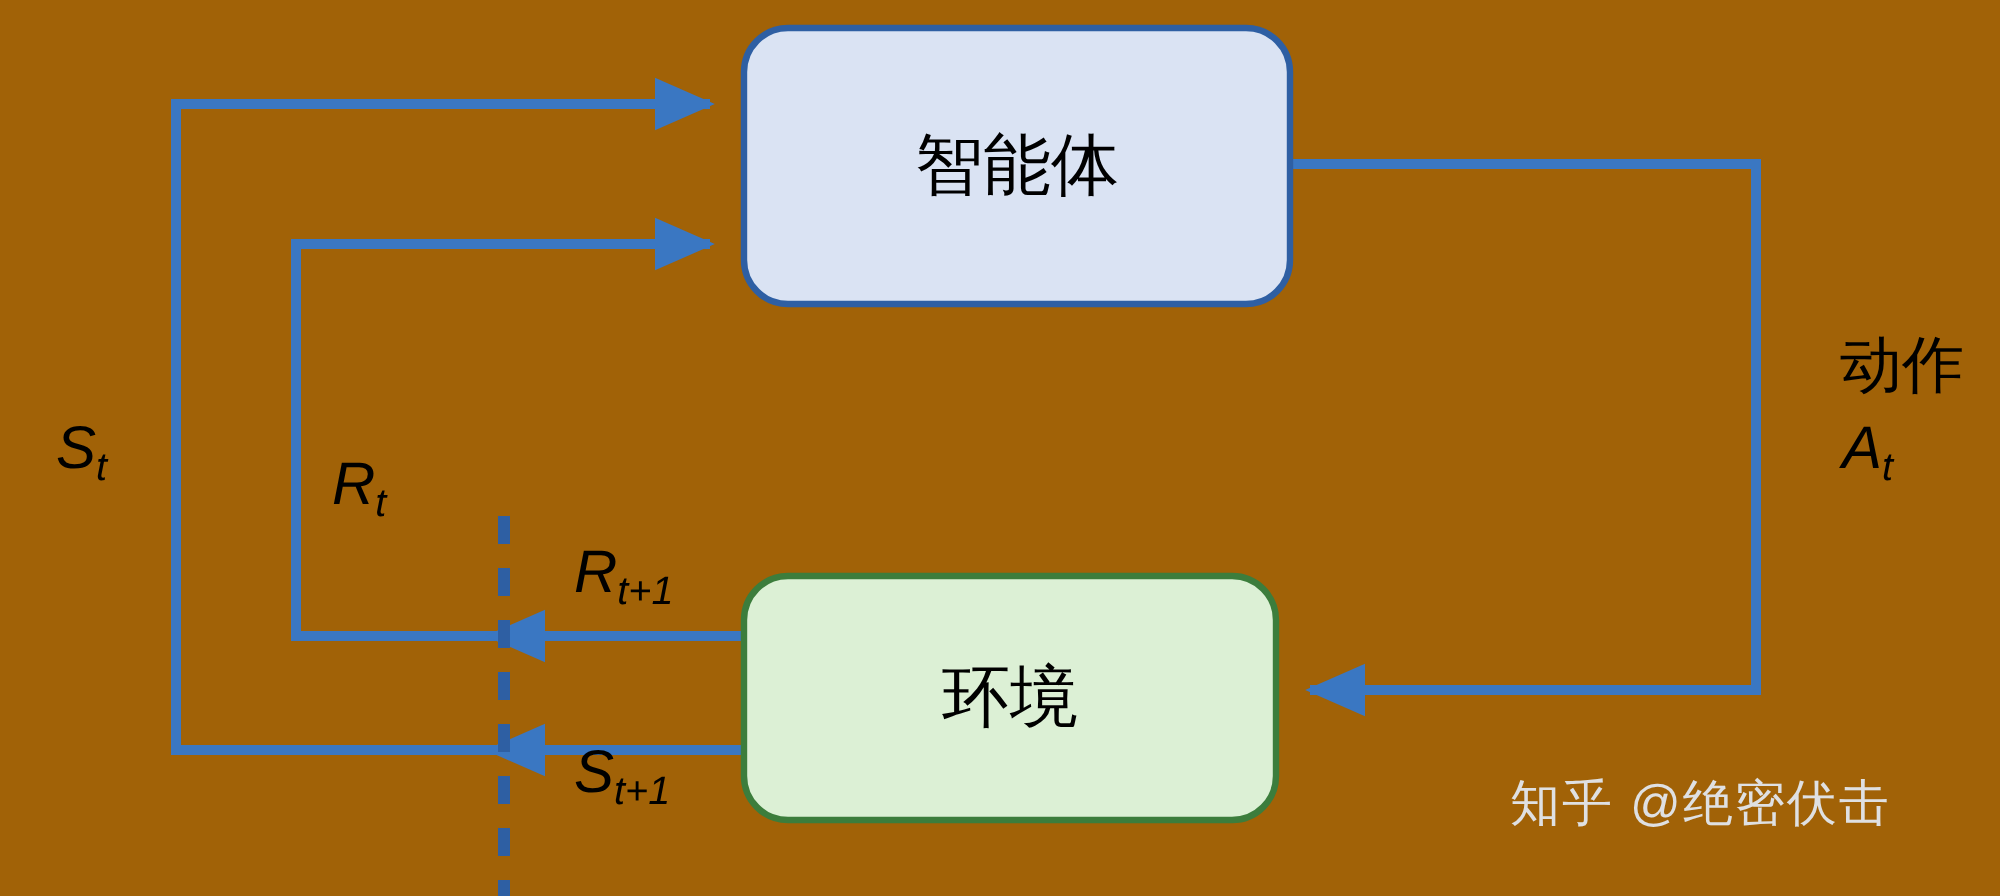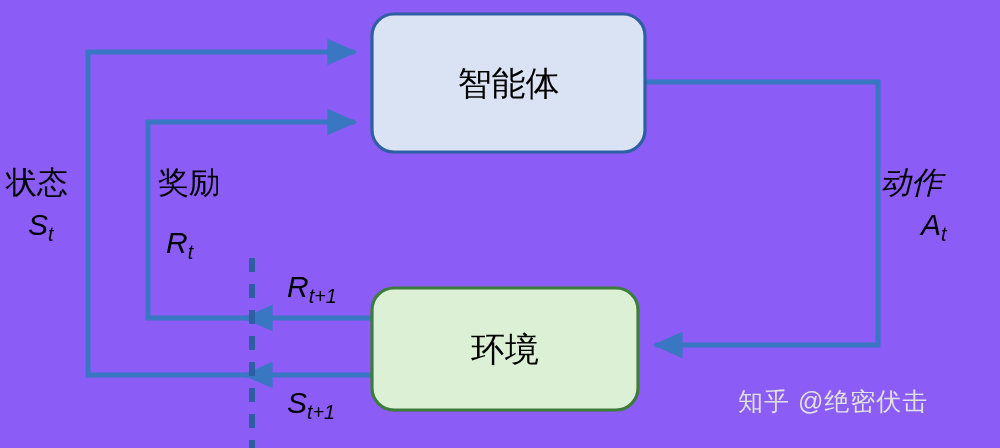--- a/index.html
+++ b/index.html
@@ -7,21 +7,21 @@
     padding: 0;
     background: #ffffff;
   }
   body {
     font-family: "Liberation Sans", sans-serif;
   }
   #canvas {
     position: relative;
     width: 1000px;
     height: 448px;
-    background: #8b5cf6;
+    background: #a16207;
     overflow: hidden;
   }
   #diagram-svg {
     position: absolute;
     left: 0;
     top: 0;
     width: 1000px;
     height: 448px;
   }
   .cn-label {
@@ -84,28 +84,26 @@
 
     <rect x="372" y="14" width="273" height="138" rx="22" ry="22" fill="#dae3f3" stroke="#2e5fa3" stroke-width="3.2"></rect>
 
     <rect x="372" y="288" width="266" height="122" rx="22" ry="22" fill="#dcf0d5" stroke="#3c7d3c" stroke-width="3.2"></rect>
   </svg>
 
   <div class="cn-label" style="left:0; top:66px; width:1017px; text-align:center; font-size:34px;">智能体</div>
 
   <div class="cn-label" style="left:0; top:332px; width:1010px; text-align:center; font-size:34px;">环境</div>
 
-  <div class="cn-label" style="left:6px; top:167px;">状态</div>
   <div class="math-label" style="left:28px; top:210px;"><span>S</span><span class="sub">t</span></div>
 
-  <div class="cn-label" style="left:158px; top:167px;">奖励</div>
   <div class="math-label" style="left:166px; top:228px;"><span>R</span><span class="sub">t</span></div>
 
-  <div class="cn-label" style="left:880px; top:167px;font-style:italic;">动作</div>
+  <div class="cn-label" style="left:920px; top:167px;">动作</div>
   <div class="math-label" style="left:921px; top:210px;"><span>A</span><span class="sub">t</span></div>
 
   <div class="math-label" style="left:287px; top:272px;text-align:center;"><span>R</span><span class="sub">t+1</span></div>
 
-  <div class="math-label" style="left:287px; top:388px;"><span>S</span><span class="sub">t+1</span></div>
+  <div class="math-label" style="left:287px; top:372px;"><span>S</span><span class="sub">t+1</span></div>
 
-  <div class="watermark" style="left:738px; top:385px;">知乎 @绝密伏击</div>
+  <div class="watermark" style="left:755px; top:385px;">知乎 @绝密伏击</div>
 
 </div>
 
 </body></html>

